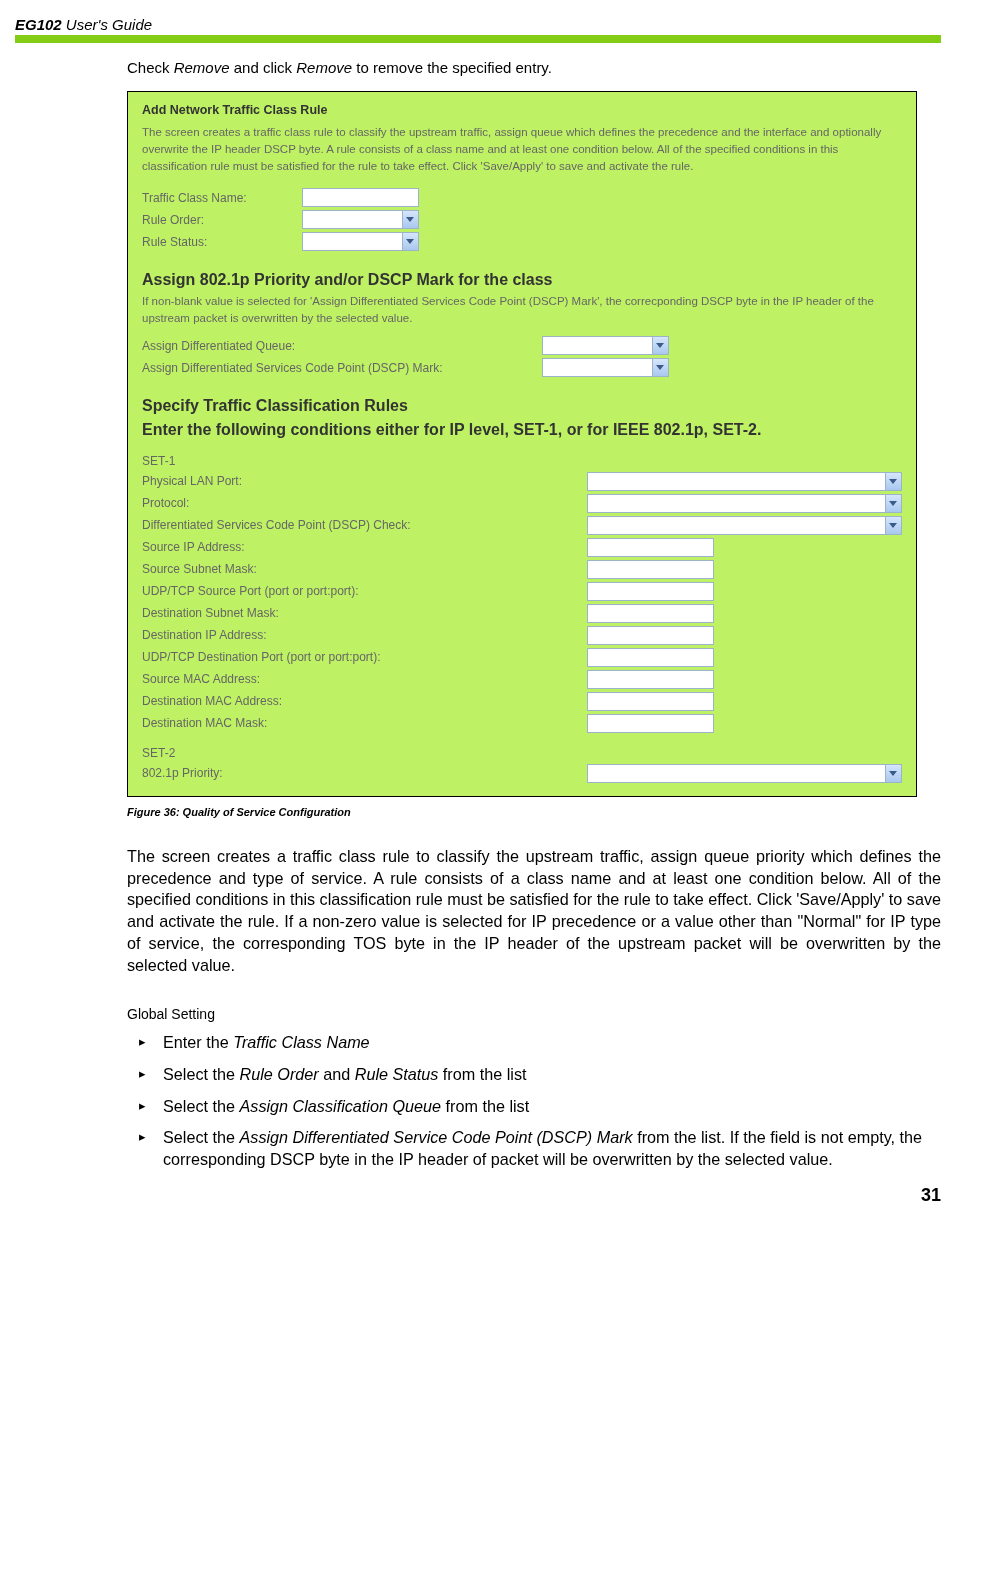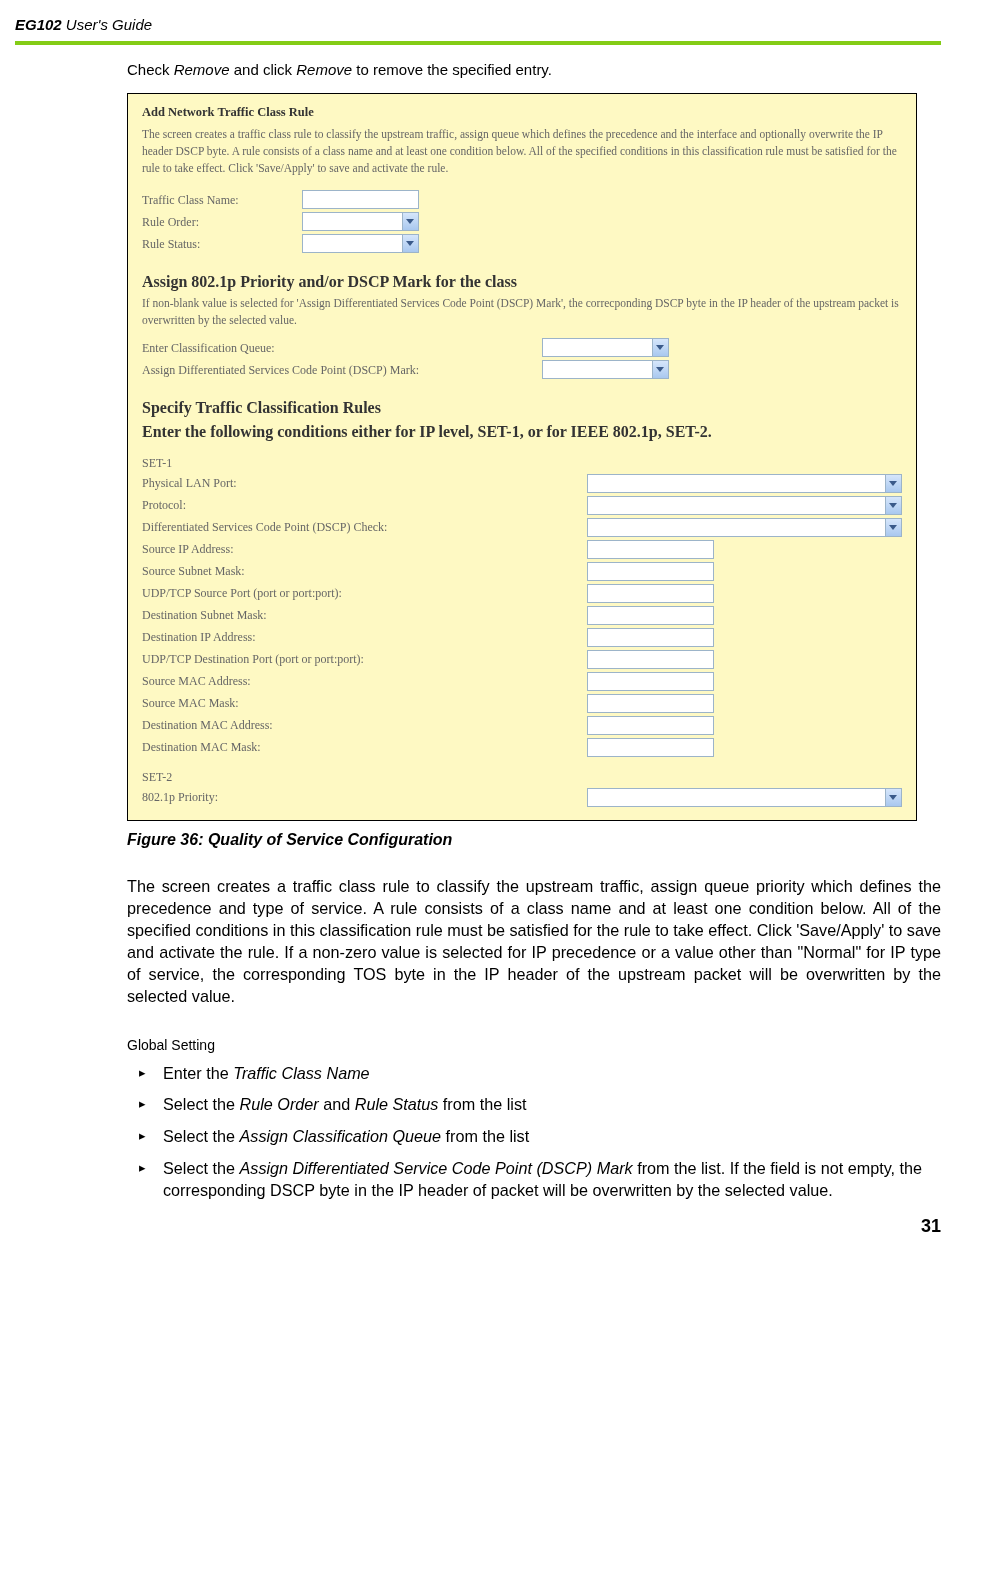--- a/index.html
+++ b/index.html
@@ -6,42 +6,42 @@
     font-family: Arial, Helvetica, sans-serif;
     margin: 0;
     padding: 15px 40px 15px 15px;
     width: 981px;
     box-sizing: border-box;
     color: #000;
     font-size: 15px;
     line-height: 1.35;
   }
   .header-line {
-    border-bottom: 4px solid #84cc16;
-    padding-bottom: 6px;
+    border-bottom: 8px solid #84cc16;
+    padding-bottom: 0;
     margin-bottom: 15px;
   }
   .header-line .model {
     font-weight: bold;
     font-style: italic;
   }
   .header-line .guide {
     font-style: italic;
   }
   .content {
     margin-left: 112px;
   }
   .intro-text {
     margin-bottom: 12px;
   }
   .screenshot {
     border: 1px solid #000;
     padding: 10px 14px;
-    background: #fef9c3;
-    font-family: Liberation Serif, serif;
+    background: #bef264;
+    font-family: Liberation Sans, sans-serif;
     font-size: 12px;
     color: #555;
     width: 790px;
     box-sizing: border-box;
   }
   .screenshot .title {
     font-weight: bold;
     color: #333;
     margin-bottom: 6px;
     font-size: 12.5px;
@@ -112,21 +112,21 @@
     color: #666;
     margin-top: 12px;
     margin-bottom: 2px;
     font-size: 12px;
   }
   .figure-caption {
     font-weight: bold;
     font-style: italic;
     margin-top: 8px;
     margin-bottom: 26px;
-    font-size: 16px;
+    font-size: 11px;
   }
   .body-para {
     text-align: justify;
     margin-bottom: 28px;
     font-size: 16.2px;
     line-height: 1.35;
   }
   .subhead {
     margin-bottom: 8px;
     font-size: 14px;
@@ -185,21 +185,21 @@
     </div>
     <div class="form-row">
       <span class="label narrow-label">Rule Status:</span>
       <span class="faux-select w-sm"></span>
     </div>
 
     <div class="section-head">Assign 802.1p Priority and/or DSCP Mark for the class</div>
     <div class="desc" style="margin-bottom:10px">If non-blank value is selected for 'Assign Differentiated Services Code Point (DSCP) Mark', the correcponding DSCP byte in the IP header of the upstream packet is overwritten by the selected value.</div>
 
     <div class="form-row">
-      <span class="label mid-label">Enter Classification Queue:</span>
+      <span class="label mid-label">Assign Differentiated Queue:</span>
       <span class="faux-select w-md"></span>
     </div>
     <div class="form-row">
       <span class="label mid-label">Assign Differentiated Services Code Point (DSCP) Mark:</span>
       <span class="faux-select w-md"></span>
     </div>
 
     <div class="section-head">Specify Traffic Classification Rules</div>
     <div class="section-head" style="margin-top:0">Enter the following conditions either for IP level, SET-1, or for IEEE 802.1p, SET-2.</div>
 
@@ -239,24 +239,20 @@
     </div>
     <div class="form-row">
       <span class="label wide-label">UDP/TCP Destination Port (port or port:port):</span>
       <span class="faux-input w-md"></span>
     </div>
     <div class="form-row">
       <span class="label wide-label">Source MAC Address:</span>
       <span class="faux-input w-md"></span>
     </div>
     <div class="form-row">
-      <span class="label wide-label">Source MAC Mask:</span>
-      <span class="faux-input w-md"></span>
-    </div>
-    <div class="form-row">
       <span class="label wide-label">Destination MAC Address:</span>
       <span class="faux-input w-md"></span>
     </div>
     <div class="form-row">
       <span class="label wide-label">Destination MAC Mask:</span>
       <span class="faux-input w-md"></span>
     </div>
 
     <div class="set-label">SET-2</div>
     <div class="form-row">

